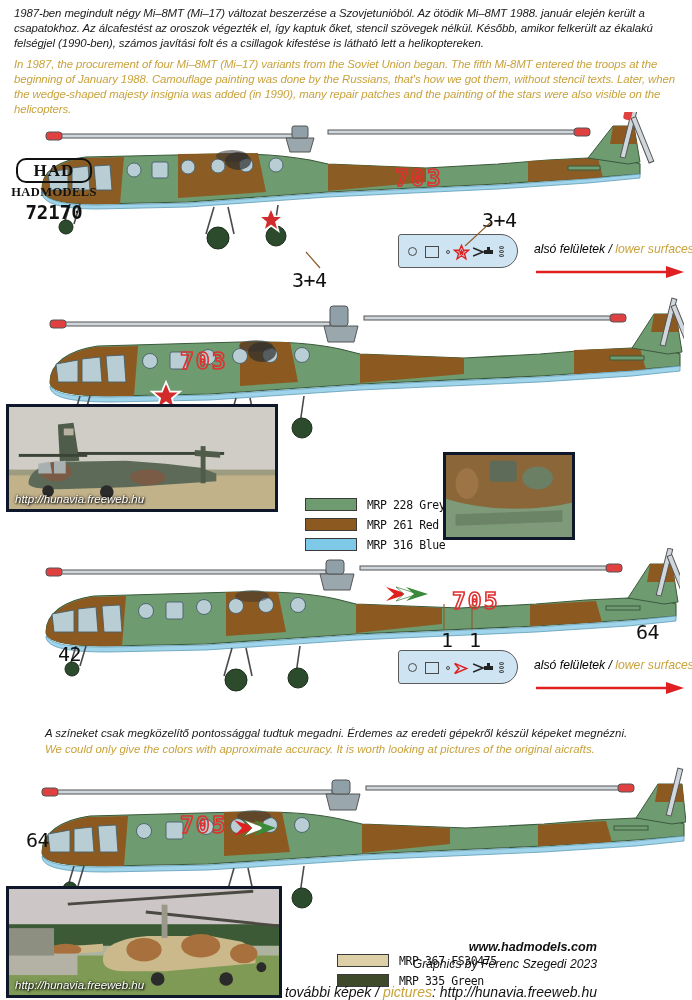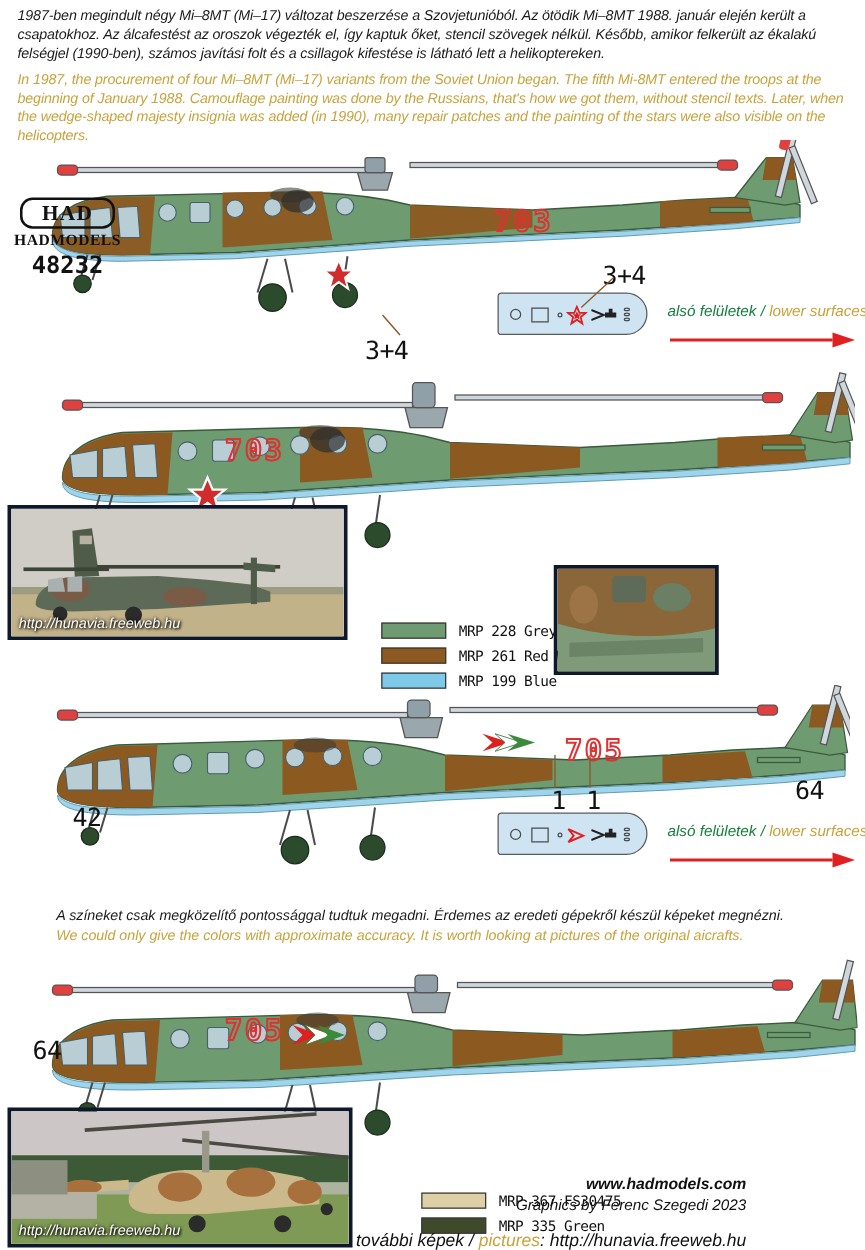--- a/index.html
+++ b/index.html
@@ -76,21 +76,21 @@
   .lw-circ { position: absolute; width: 9px; height: 9px; border: 1.2px solid #4a4a4a; border-radius: 50%; left: 9px; top: 12px; }
   .lw-sq { position: absolute; width: 14px; height: 12px; border: 1.2px solid #4a4a4a; left: 26px; top: 11px; }
   .lw-dot { position: absolute; width: 4px; height: 4px; border: 1px solid #4a4a4a; border-radius: 50%; left: 47px; top: 15px; }
   .lw-star { position: absolute; left: 54px; top: 9px; width: 17px; height: 17px; }
   .lw-blade { position: absolute; left: 74px; top: 11px; width: 22px; height: 13px; }
   .lw-three { position: absolute; right: 11px; top: 11px; width: 7px; height: 13px; }
   .lw-three i { display: block; width: 5px; height: 3px; border: 1px solid #4a4a4a; border-radius: 50%; margin-bottom: 1px; }
   .lower-text {
     position: absolute; font-style: italic; font-size: 12.2px; white-space: nowrap;
   }
-  .lower-text .hu { color: #15803d; }
+  .lower-text .hu { color: #000000; }
   .lower-text .en { color: #c8a23c; }
   .arrow-r { position: absolute; }
 
   
   .callout {
     position: absolute; font-family: "Liberation Sans Mono", monospace;
     font-size: 20px; color: #111; letter-spacing: -0.5px;
   }
 
   
@@ -316,21 +316,21 @@
     <div class="legend-row">
       <span class="swatch" style="background:#6f9b70"></span>
       <span class="legend-label">MRP 228 Grey-green</span>
     </div>
     <div class="legend-row">
       <span class="swatch" style="background:#8c5a20"></span>
       <span class="legend-label">MRP 261 Red Wood</span>
     </div>
     <div class="legend-row">
       <span class="swatch" style="background:#7fc9e8"></span>
-      <span class="legend-label">MRP 199 Blue</span>
+      <span class="legend-label">MRP 316 Blue</span>
     </div>
   </div>
 
   <div class="photo" id="photo-2">
     <svg class="photo-sky" viewBox="0 0 132 88" preserveAspectRatio="none">
       <rect width="132" height="88" fill="#6e8a6a"></rect>
       <path d="M0 0 L132 0 L132 50 C90 60 40 58 0 46 Z" fill="#8a6638"></path>
       <path d="M0 46 C40 58 90 60 132 50 L132 88 L0 88 Z" fill="#7e9a78"></path>
       <ellipse cx="22" cy="30" rx="12" ry="16" fill="#9c7446"></ellipse>
       <ellipse cx="96" cy="24" rx="16" ry="12" fill="#6b7f64"></ellipse>
@@ -536,21 +536,21 @@
     </div>
     <div class="legend-row">
       <span class="swatch" style="background:#3f4a2a"></span>
       <span class="legend-label">MRP 335 Green</span>
     </div>
   </div>
 
   <div class="logo">
     <div class="logo-box">HAD</div>
     <div class="logo-name">HADMODELS</div>
-    <div class="logo-code">48232</div>
+    <div class="logo-code">72170</div>
   </div>
 
   <div class="footer" style="top:940px;">
     <div class="site">www.hadmodels.com</div>
     <div class="gfx">Graphics by Ferenc Szegedi 2023</div>
     <div class="pics">
       <span>további képek</span><span> / </span><span class="yel">pictures</span><span>: http://hunavia.freeweb.hu</span>
     </div>
   </div>
 

